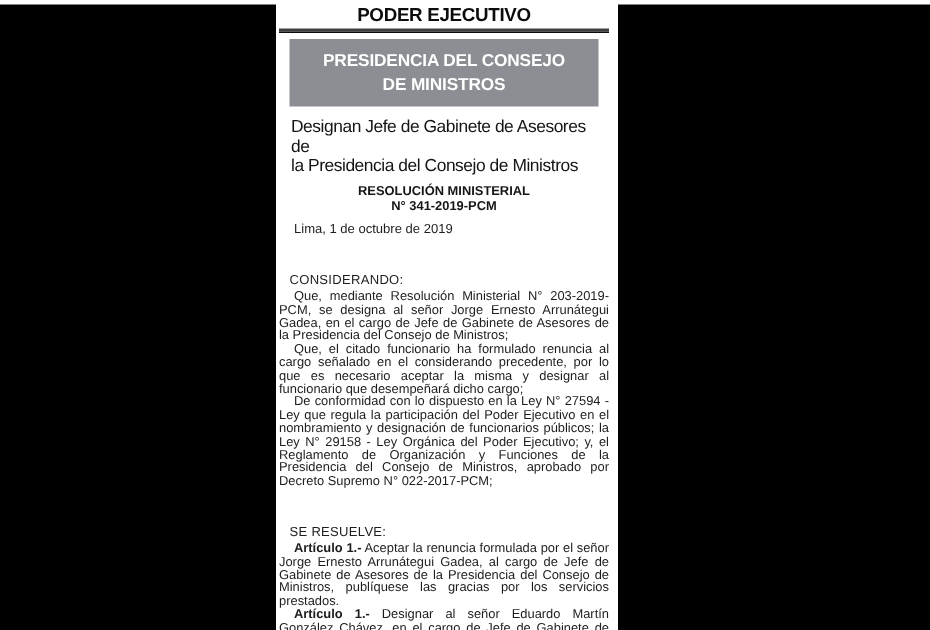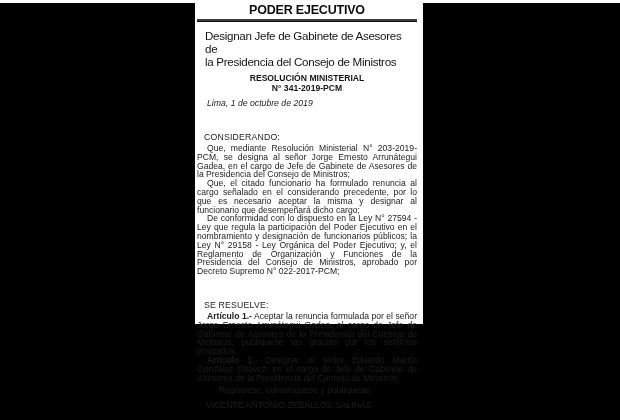--- a/index.html
+++ b/index.html
@@ -9,21 +9,21 @@
     font-family: "Liberation Sans", sans-serif;
     position: relative;
     overflow: hidden;
   }
   .stage { position: absolute; inset: 0; background: #000; }
   .top-strip {
     position: absolute; top: 0; left: 0; width: 620px; height: 3px;
     background: #ffffff;
   }
   .paper {
-    position: absolute; left: 195px; top: 0; width: 228px; height: 324px;
+    position: absolute; left: 184px; top: 0; width: 228px; height: 420px;
     background: #ffffff;
     padding: 0 6px 0 2px;
     color: #1e1e1e;
   }
   .section-header {
     margin-top: 4px;
     text-align: center;
     font-weight: bold;
     font-size: 12.5px;
     line-height: 13px;
@@ -57,21 +57,21 @@
     color: #141414;
   }
   .res-heading {
     margin-top: 5px;
     text-align: center;
     font-weight: bold;
     font-size: 8.6px;
     line-height: 10px;
     color: #161616;
   }
-  .dateline { margin: 6px 0 0 10px; font-size: 8.7px; line-height: 9px; font-style: italic; }
+  .dateline { margin: 6px 0 0 10px; font-size: 8.7px; line-height: 9px; }
   .block-label { margin: 25px 0 0 7px; font-size: 8.7px; line-height: 9px; letter-spacing: 0.2px; }
   .body-par {
     font-size: 8.6px;
     line-height: 8.8px;
     text-align: justify;
     text-indent: 10px;
     color: #1d1d1d;
   }
   .body-par.first-after-label { margin-top: 2px; }
   .closing { margin: 4px 0 0 11px; font-size: 8.7px; line-height: 9px; padding-left: 11px; }
@@ -82,20 +82,24 @@
 
 <div class="stage">
   <div class="top-strip"></div>
 
   <div class="paper">
 
     <div class="section-header">PODER EJECUTIVO</div>
 
     <div class="double-rule"></div>
 
+    <div class="ministry-box">
+      <div>PRESIDENCIA DEL CONSEJO</div>
+      <div>DE MINISTROS</div>
+    </div>
 
     <div class="title">
       <div>Designan Jefe de Gabinete de Asesores de</div>
       <div>la Presidencia del Consejo de Ministros</div>
     </div>
 
     <div class="res-heading">
       <div>RESOLUCIÓN MINISTERIAL</div>
       <div>N° 341-2019-PCM</div>
     </div>

